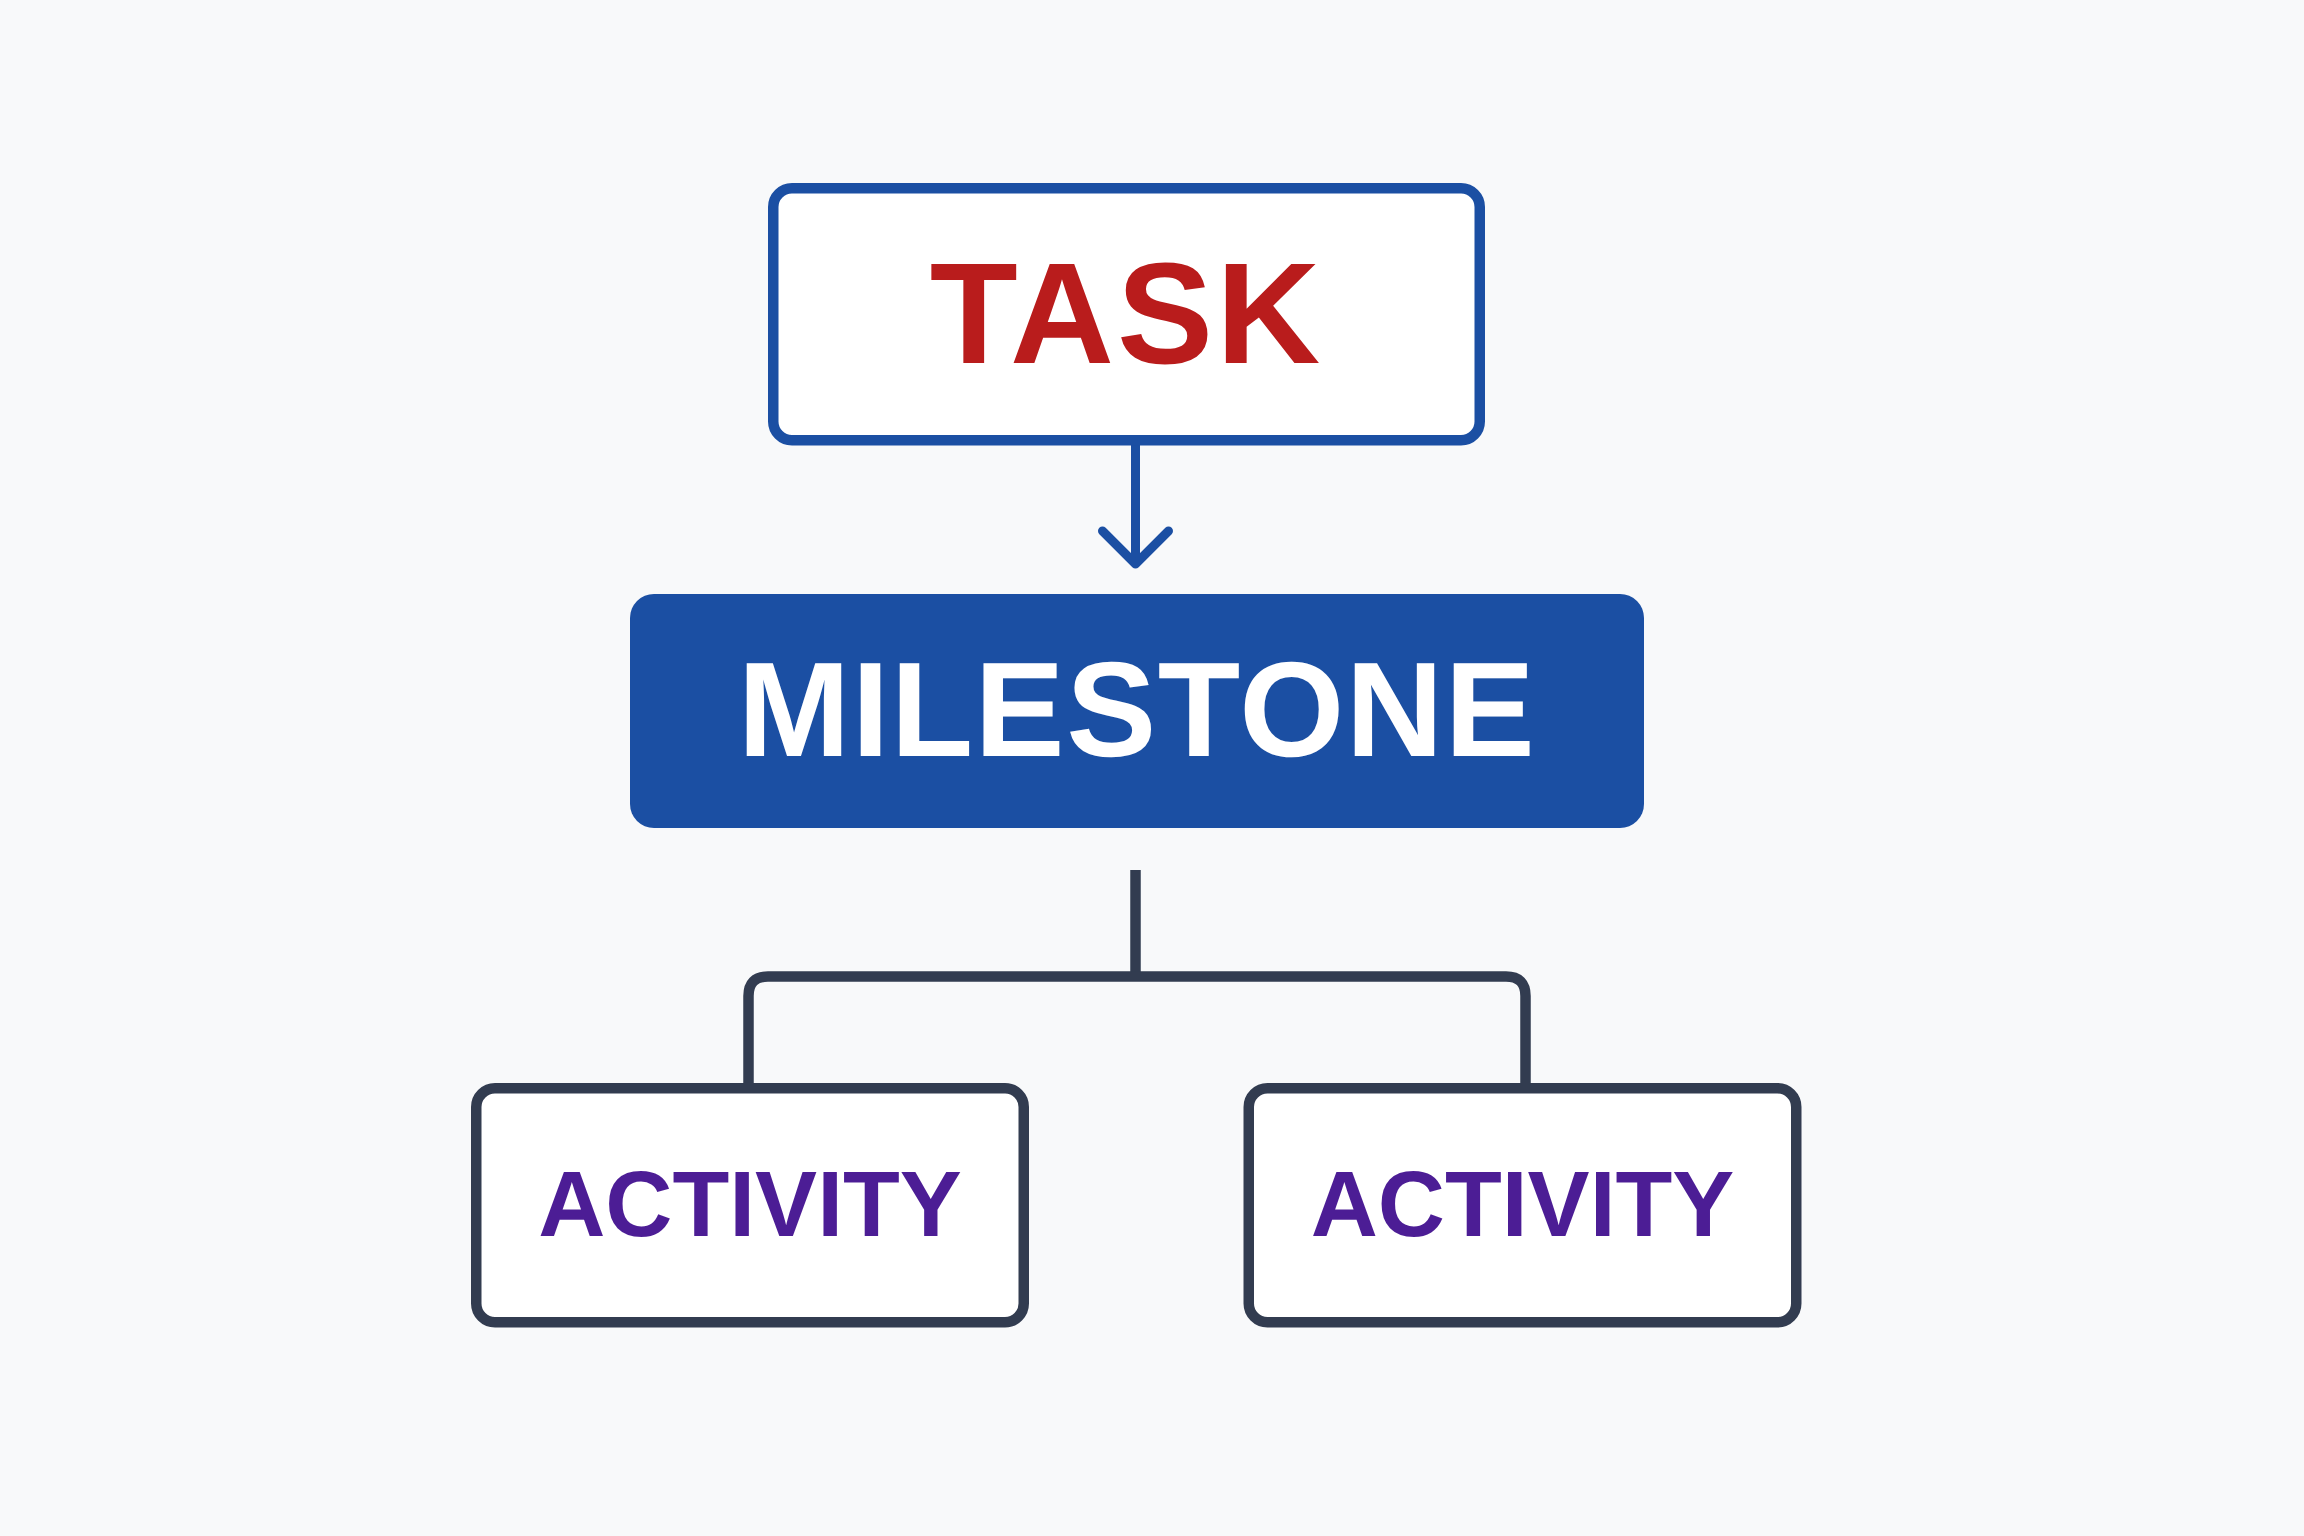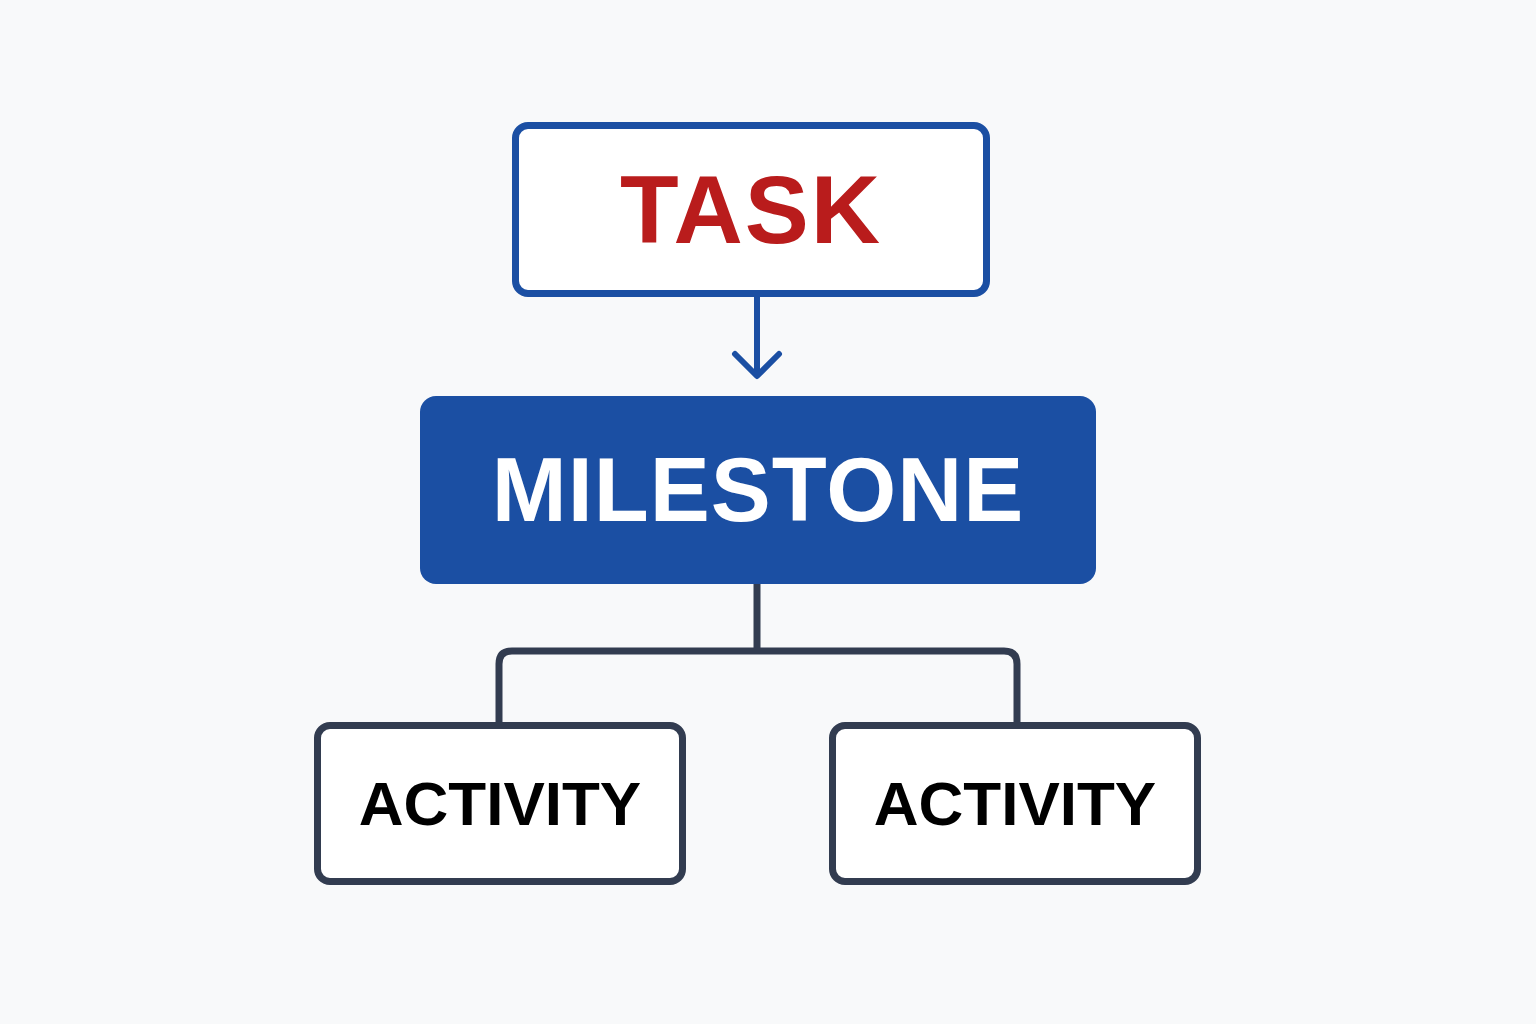--- a/index.html
+++ b/index.html
@@ -21,33 +21,33 @@
   #task {
     left: 512px; top: 122px; width: 478px; height: 175px;
     border: 7px solid #1b4fa3;
     border-radius: 16px;
     background: #ffffff;
     color: #b91c1c;
     font-size: 96px;
     letter-spacing: 2px;
   }
   #milestone {
-    left: 420px; top: 396px; width: 676px; height: 188px;
+    left: 420px; top: 396px; width: 676px; height: 156px;
     border-radius: 16px;
     background: #1b4fa3;
     color: #ffffff;
     font-size: 90px;
     letter-spacing: 1px;
   }
   .activity {
     top: 722px; width: 372px; height: 163px;
     border: 7px solid #323c50;
     border-radius: 16px;
     background: #ffffff;
-    color: #000000;
+    color: #4c1d95;
     font-size: 62px;
   }
   #activity-left { left: 314px; }
   #activity-right { left: 829px; }
   svg.connectors { position: absolute; left: 0; top: 0; }
 </style>
 </head>
 <body>
 
 <svg class="connectors" width="1536" height="1024">

